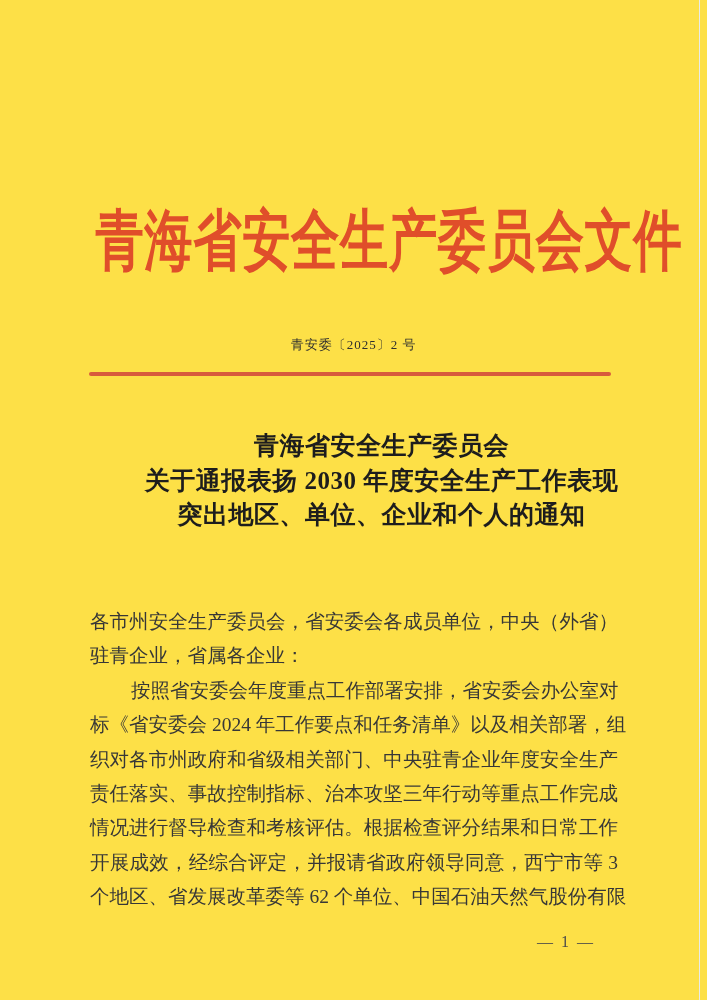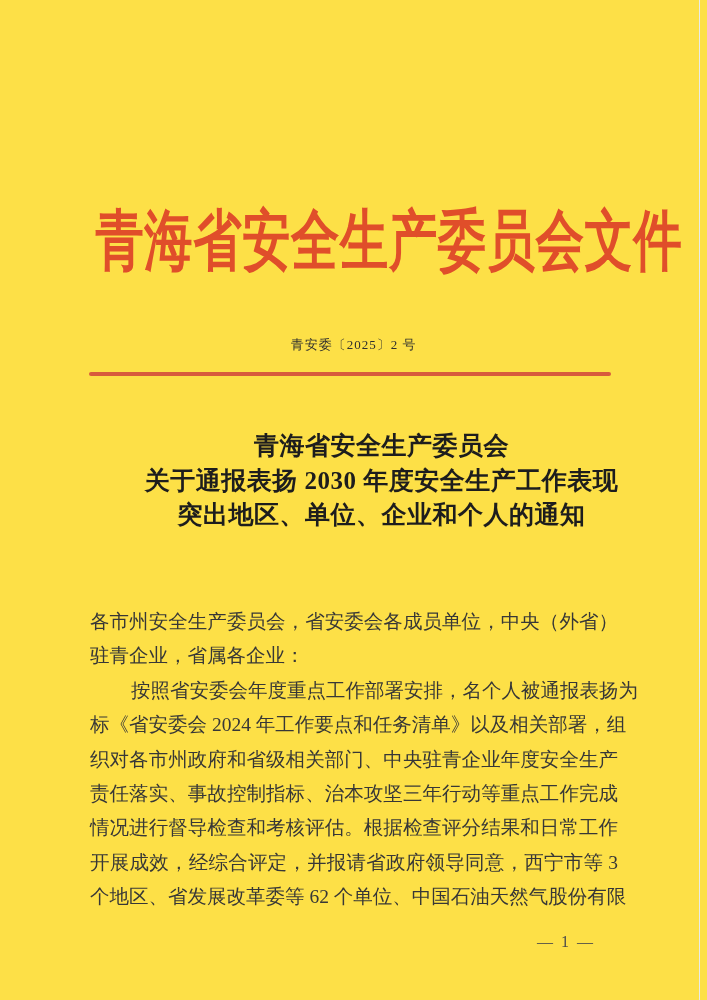--- a/index.html
+++ b/index.html
@@ -60,21 +60,21 @@
 
   <div class="title-block">
     <div>青海省安全生产委员会</div>
     <div>关于通报表扬 2030 年度安全生产工作表现</div>
     <div>突出地区、单位、企业和个人的通知</div>
   </div>
 
   <div class="body-text">
     <div class="line">各市州安全生产委员会，省安委会各成员单位，中央（外省）</div>
     <div class="line left">驻青企业，省属各企业：</div>
-    <div class="line indent">按照省安委会年度重点工作部署安排，名个人被通报表扬为</div>
+    <div class="line indent">按照省安委会年度重点工作部署安排，省安委会办公室对</div>
     <div class="line">标《省安委会 2024 年工作要点和任务清单》以及相关部署，组</div>
     <div class="line">织对各市州政府和省级相关部门、中央驻青企业年度安全生产</div>
     <div class="line">责任落实、事故控制指标、治本攻坚三年行动等重点工作完成</div>
     <div class="line">情况进行督导检查和考核评估。根据检查评分结果和日常工作</div>
     <div class="line">开展成效，经综合评定，并报请省政府领导同意，西宁市等 3</div>
     <div class="line">个地区、省发展改革委等 62 个单位、中国石油天然气股份有限</div>
   </div>
 
   <div class="page-number">— 1 —</div>
 

